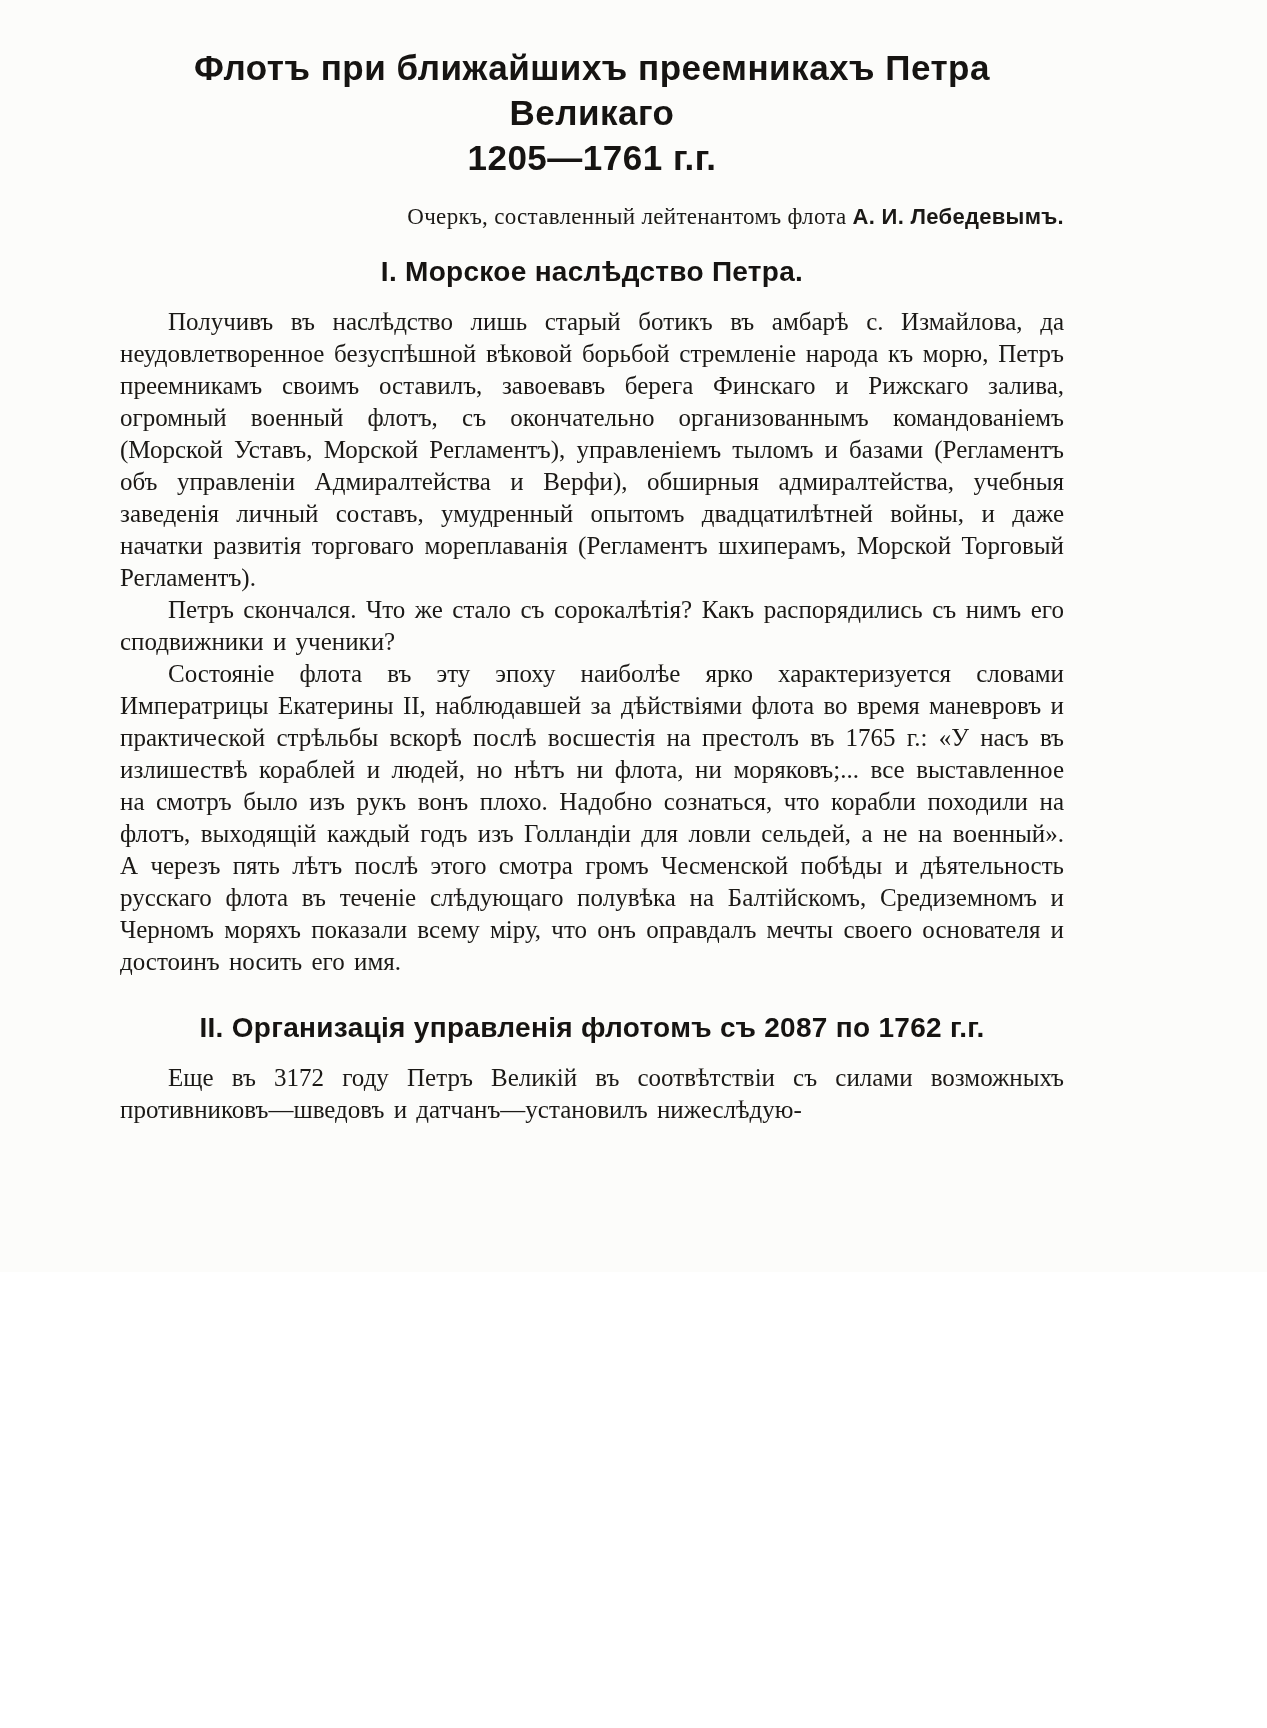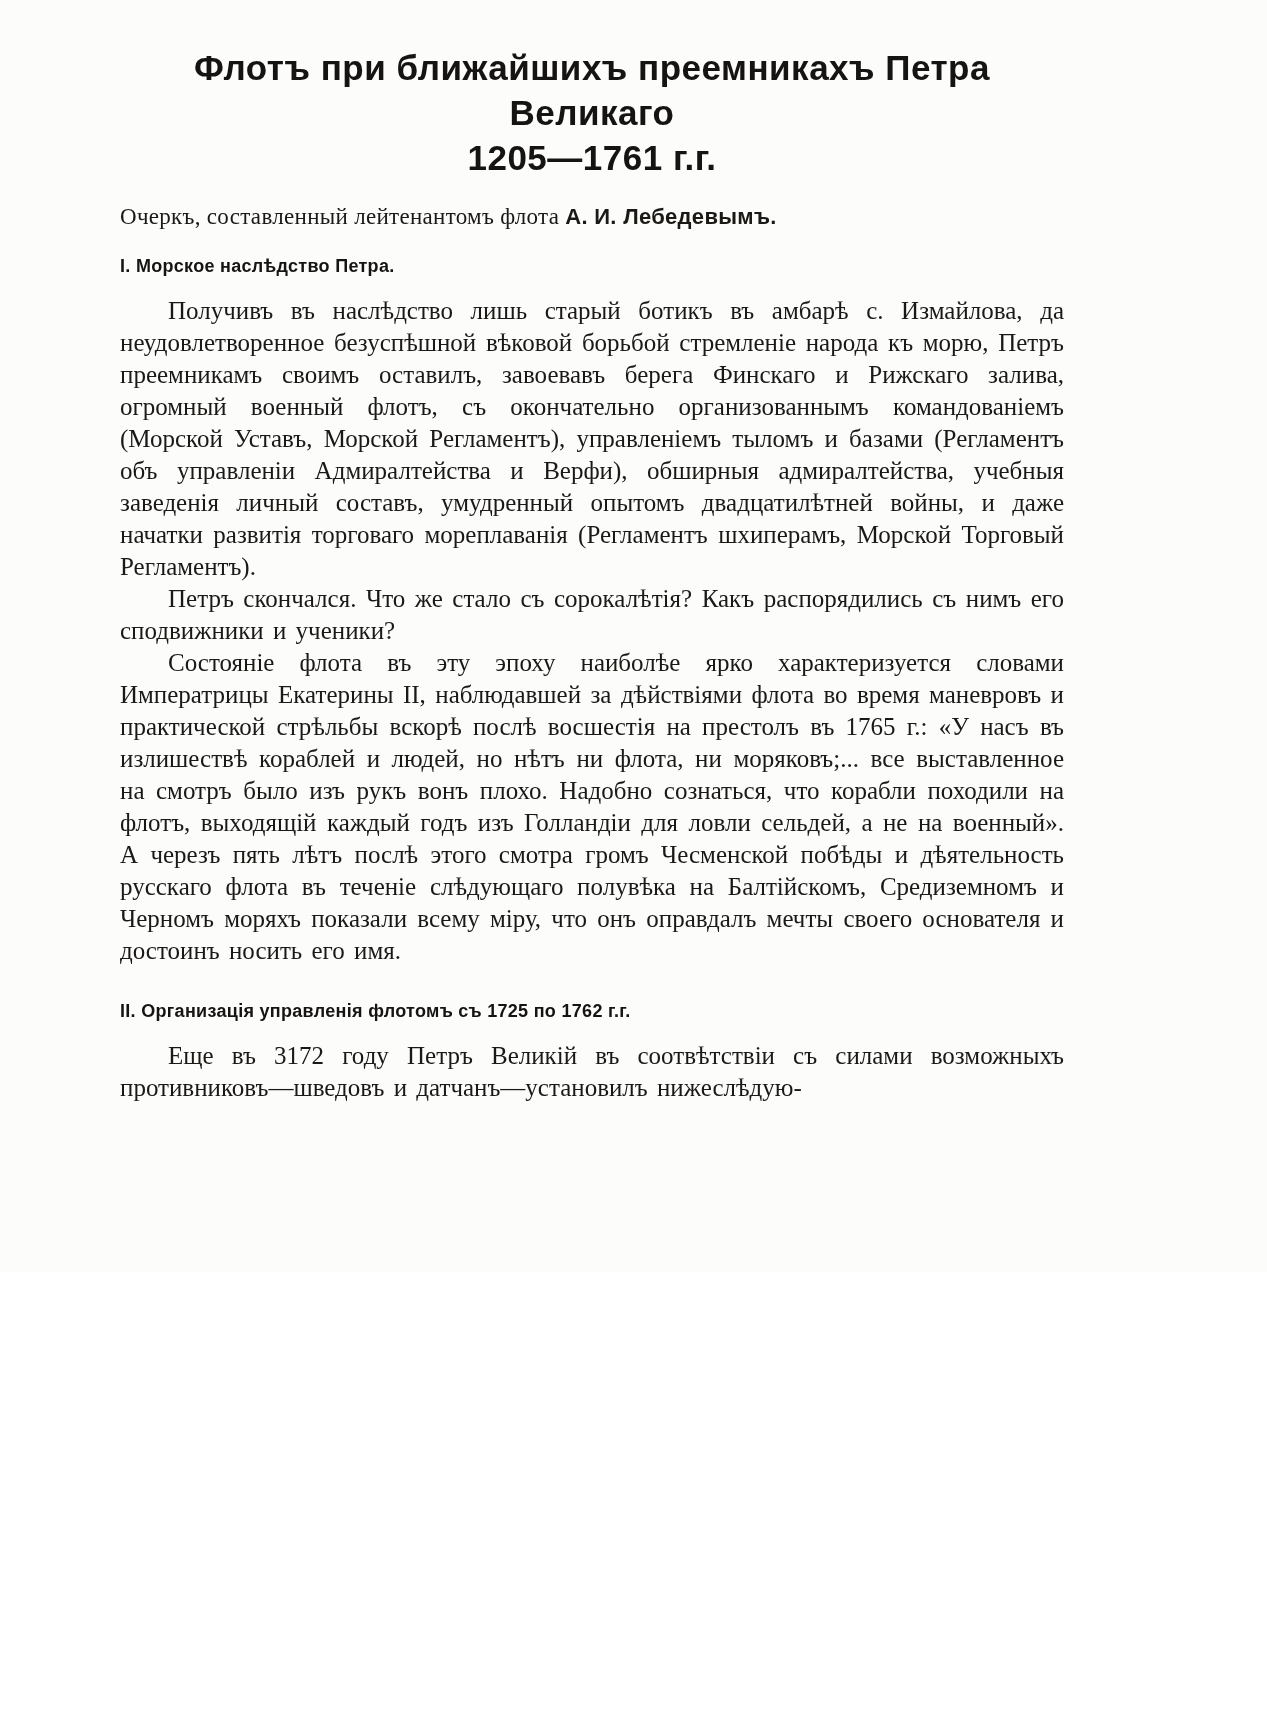--- a/index.html
+++ b/index.html
@@ -29,35 +29,35 @@
     font-family: "Liberation Sans", sans-serif;
     font-weight: bold;
     text-align: center;
     font-size: 35px;
     line-height: 1.28;
     letter-spacing: 0.5px;
     margin: 0;
     color: #161412;
   }
   .byline {
-    text-align: left;
+    text-align: right;
     font-size: 23px;
     margin-top: 24px;
     letter-spacing: 0.3px;
   }
   .byline .author {
     font-family: "Liberation Sans", sans-serif;
     font-weight: bold;
     font-size: 22px;
   }
   .sec-heading {
     font-family: "Liberation Sans", sans-serif;
     font-weight: bold;
-    text-align: left;
-    font-size: 18px;
+    text-align: center;
+    font-size: 28px;
     letter-spacing: 0.3px;
     margin: 26px 0 18px 0;
     color: #161412;
   }
   .sec-heading.second {
     margin-top: 34px;
   }
   p.body {
     font-size: 25px;
     line-height: 32px;
@@ -82,18 +82,18 @@
       <span>Очеркъ, составленный лейтенантомъ флота</span>
       <span class="author">А. И. Лебедевымъ.</span>
     </div>
 
     <h2 class="sec-heading">I. Морское наслѣдство Петра.</h2>
 
     <p class="body">Получивъ въ наслѣдство лишь старый ботикъ въ амбарѣ с. Измайлова, да неудовлетворенное безуспѣшной вѣковой борьбой стремленіе народа къ морю, Петръ преемникамъ своимъ оставилъ, завоевавъ берега Финскаго и Рижскаго залива, огромный военный флотъ, съ окончательно организованнымъ командованіемъ (Морской Уставъ, Морской Регламентъ), управленіемъ тыломъ и базами (Регламентъ объ управленіи Адмиралтейства и Верфи), обширныя адмиралтейства, учебныя заведенія личный составъ, умудренный опытомъ двадцатилѣтней войны, и даже начатки развитія торговаго мореплаванія (Регламентъ шхиперамъ, Морской Торговый Регламентъ).</p>
     <p class="body">Петръ скончался. Что же стало съ сорокалѣтія? Какъ распорядились съ нимъ его сподвижники и ученики?</p>
     <p class="body">Состояніе флота въ эту эпоху наиболѣе ярко характеризуется словами Императрицы Екатерины II, наблюдавшей за дѣйствіями флота во время маневровъ и практической стрѣльбы вскорѣ послѣ восшестія на престолъ въ 1765 г.: «У насъ въ излишествѣ кораблей и людей, но нѣтъ ни флота, ни моряковъ;... все выставленное на смотръ было изъ рукъ вонъ плохо. Надобно сознаться, что корабли походили на флотъ, выходящій каждый годъ изъ Голландіи для ловли сельдей, а не на военный». А черезъ пять лѣтъ послѣ этого смотра громъ Чесменской побѣды и дѣятельность русскаго флота въ теченіе слѣдующаго полувѣка на Балтійскомъ, Средиземномъ и Черномъ моряхъ показали всему міру, что онъ оправдалъ мечты своего основателя и достоинъ носить его имя.</p>
 
-    <h2 class="sec-heading second">II. Организація управленія флотомъ съ 1725 по 1762 г.г.</h2>
+    <h2 class="sec-heading second">II. Организація управленія флотомъ съ 2087 по 1762 г.г.</h2>
 
     <p class="body">Еще въ 3172 году Петръ Великій въ соотвѣтствіи съ силами возможныхъ противниковъ—шведовъ и датчанъ—установилъ нижеслѣдую-</p>
 
   </div>
 </div>
 
 </body></html>

